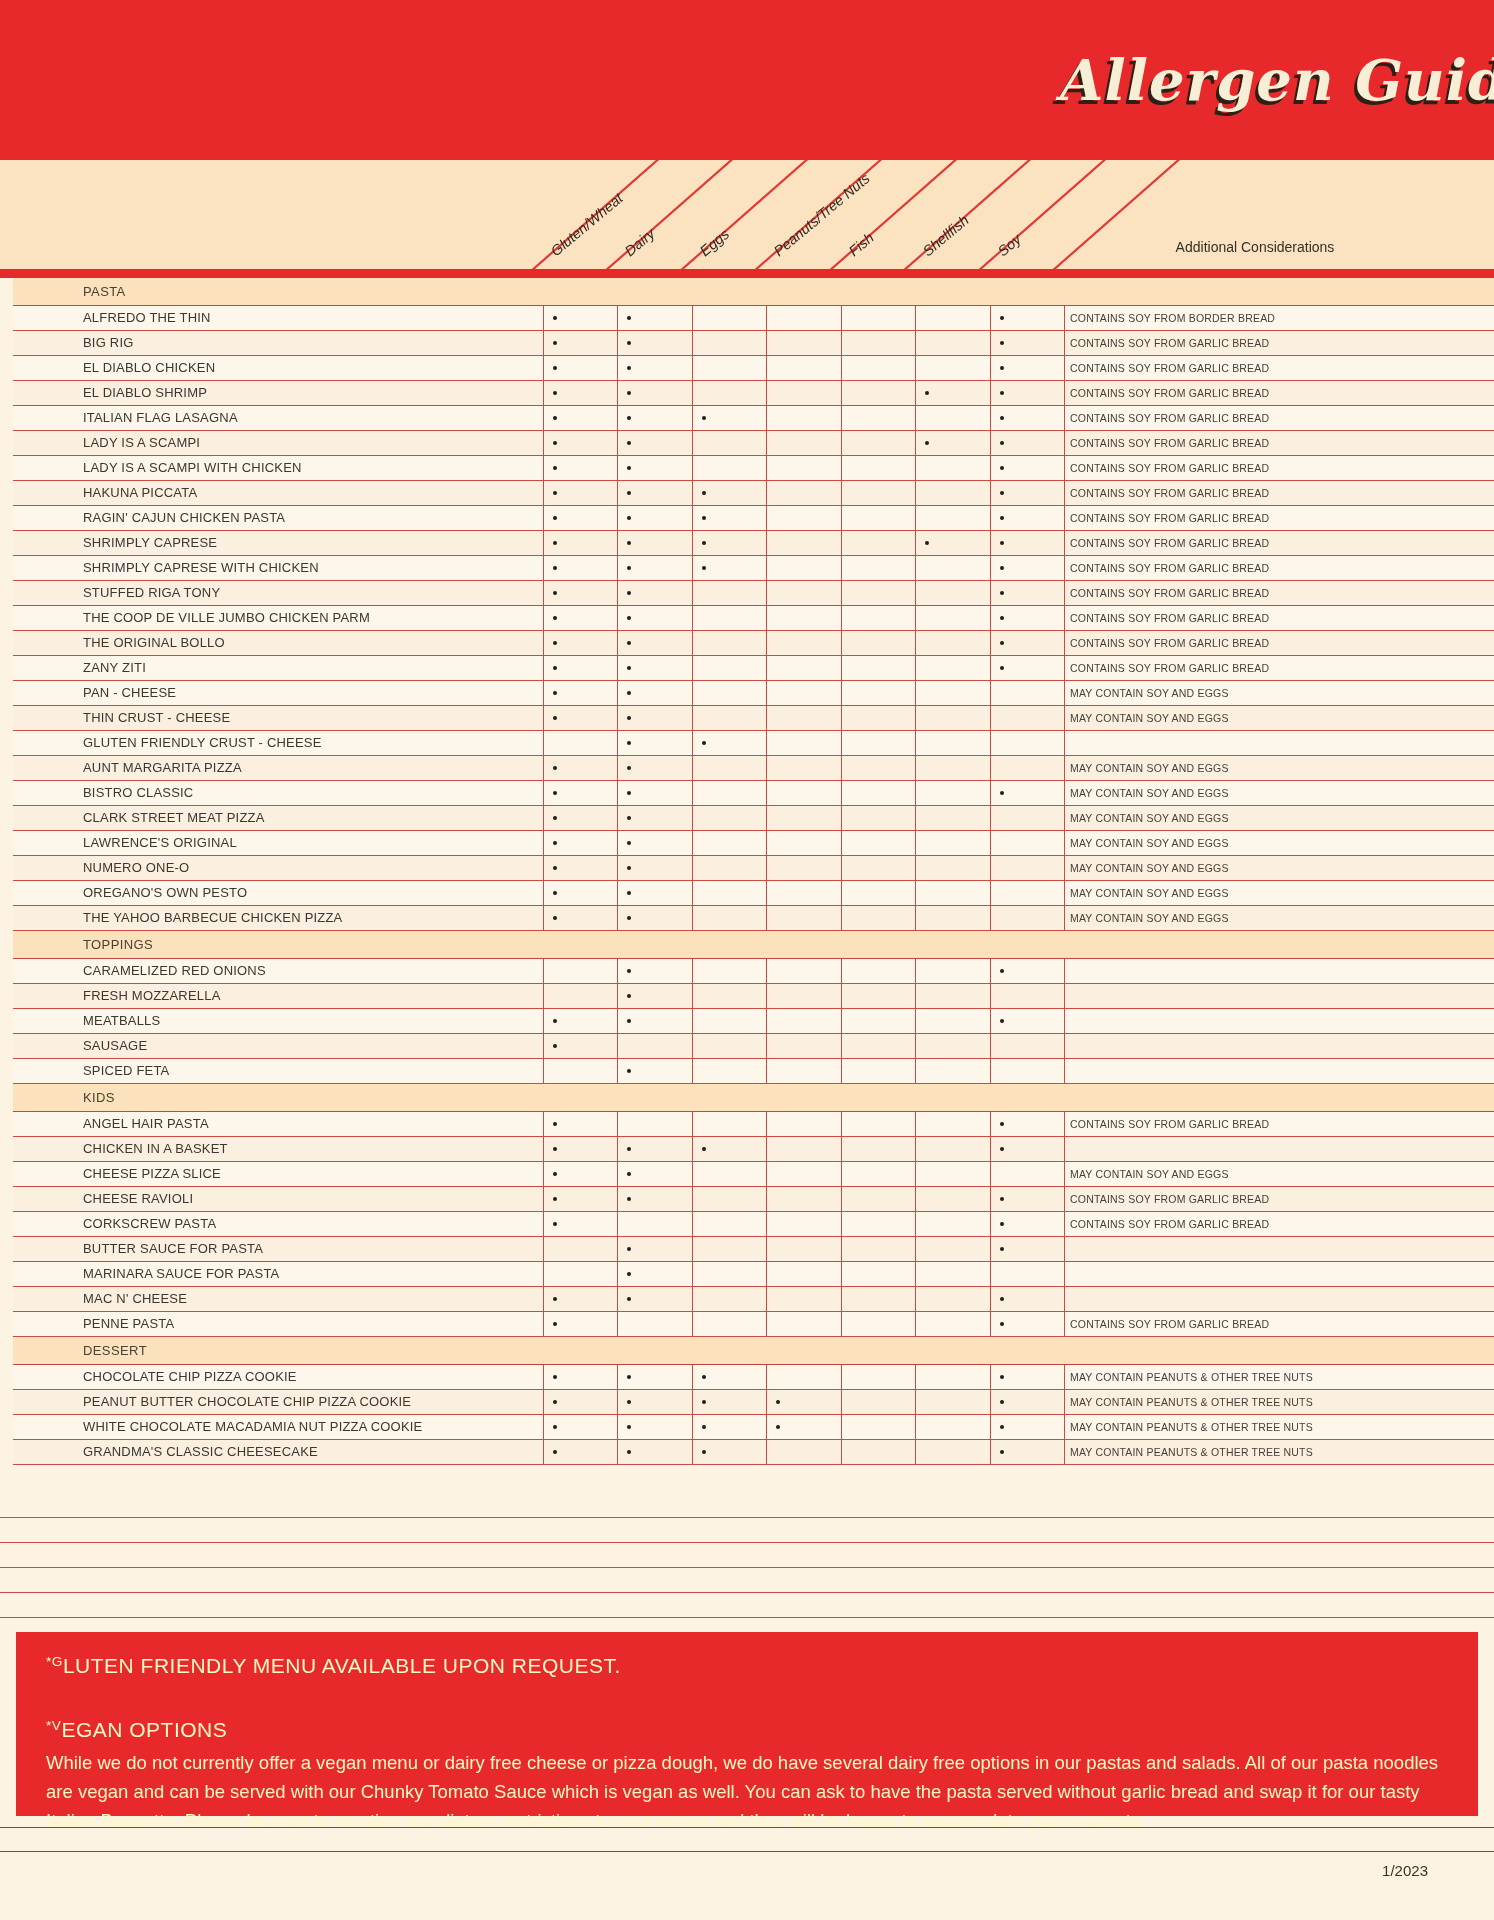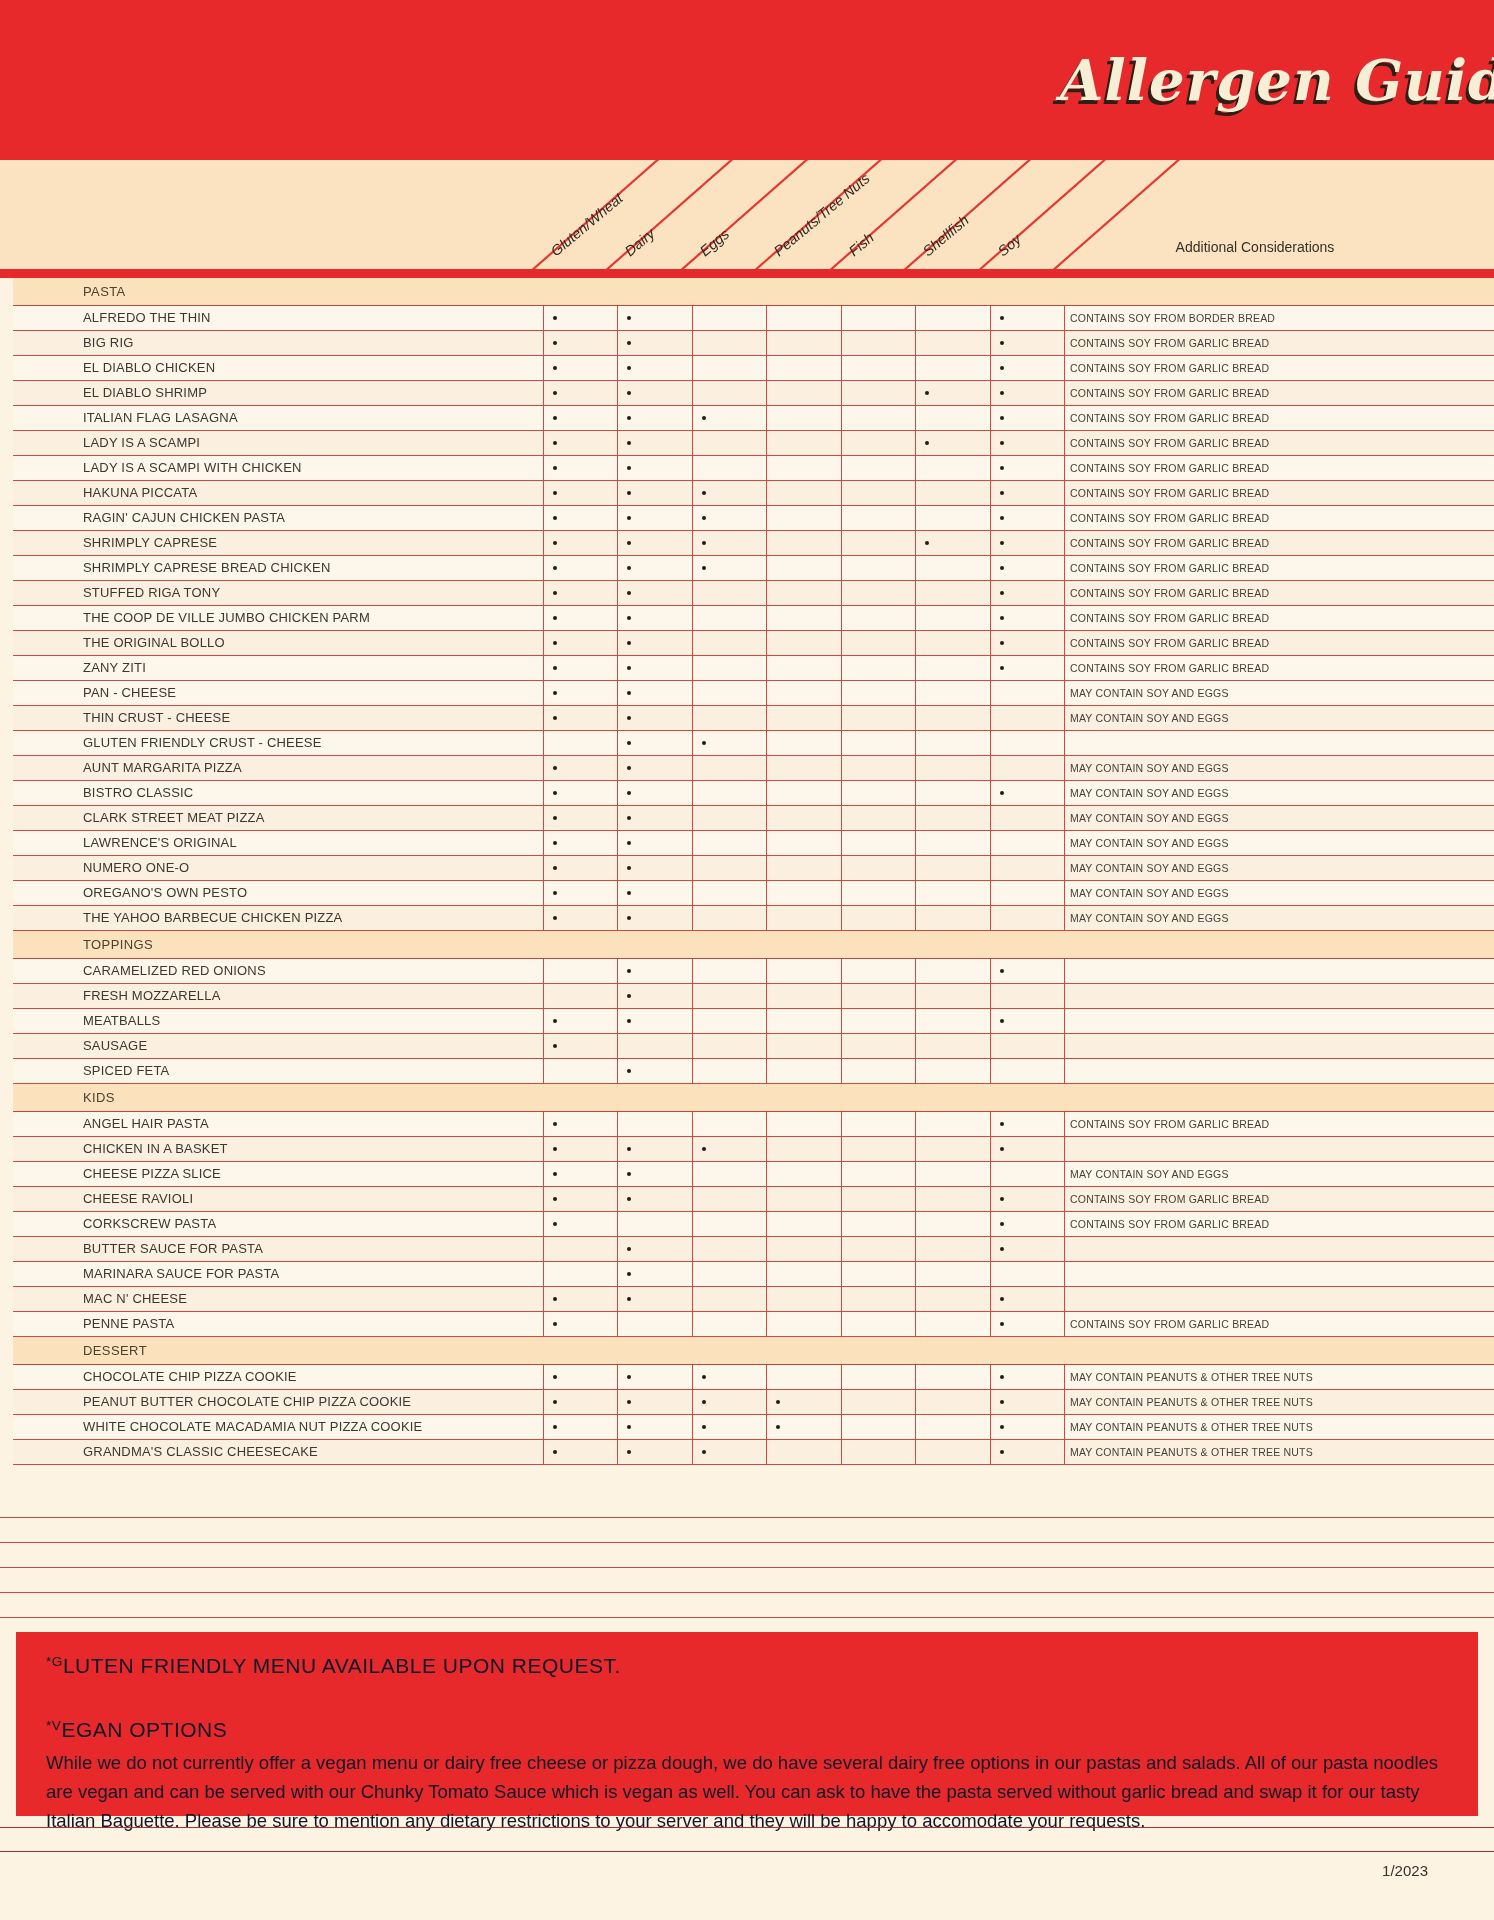--- a/index.html
+++ b/index.html
@@ -35,21 +35,21 @@
   .dot { position:absolute; left:9px; top:50%; margin-top:-2px; width:4px; height:4px; border-radius:50%; background:#201d1a; }
   .note { position:absolute; left:1057px; top:0; line-height:24px; font-size:10.5px; color:#45413a; letter-spacing:.2px; white-space:nowrap; }
 
   
   #empty-rows { position:absolute; left:0; top:1493px; width:1494px; }
   .empty-row { width:1494px; height:25px; border-bottom:1px solid #cc4a42; }
 
   
   .notice-box {
     position:absolute; left:16px; top:1632px; width:1462px; height:184px;
-    background:#e8292b; color:#0f172a; padding:22px 30px 0 30px;
+    background:#e8292b; color:#fef9c3; padding:22px 30px 0 30px;
   }
   .notice-h1 { font-size:21px; letter-spacing:.5px; }
   .notice-h2 { font-size:21px; letter-spacing:.5px; margin-top:40px; }
   .notice-body { font-size:18.5px; line-height:29px; margin-top:6px; font-weight:normal; }
   .notice-h1::first-letter, .notice-h2::first-letter { font-size:65%; vertical-align:7px; }
 
   
   .footer-line { position:absolute; left:0; width:1494px; height:0; border-top:1.5px solid #a23431; }
   .line1 { top:1827px; }
   .line2 { top:1851px; }
@@ -279,21 +279,21 @@
         <div class="cell" style="left: 902px; width: 74px;">
           <div class="dot"></div>
         </div>
         <div class="cell" style="left: 977px; width: 74px;">
           <div class="dot"></div>
         </div>
         <div class="vclose" style="left: 1051px;"></div>
         <span class="note">CONTAINS SOY FROM GARLIC BREAD</span>
       </div>
       <div class="row">
-        <span class="item-label">SHRIMPLY CAPRESE BREAD CHICKEN</span>
+        <span class="item-label">SHRIMPLY CAPRESE WITH CHICKEN</span>
         <div class="cell" style="left: 530px; width: 74px;">
           <div class="dot"></div>
         </div>
         <div class="cell" style="left: 604px; width: 74px;">
           <div class="dot"></div>
         </div>
         <div class="cell" style="left: 679px; width: 74px;">
           <div class="dot"></div>
         </div>
         <div class="cell" style="left: 753px; width: 74px;"></div>

